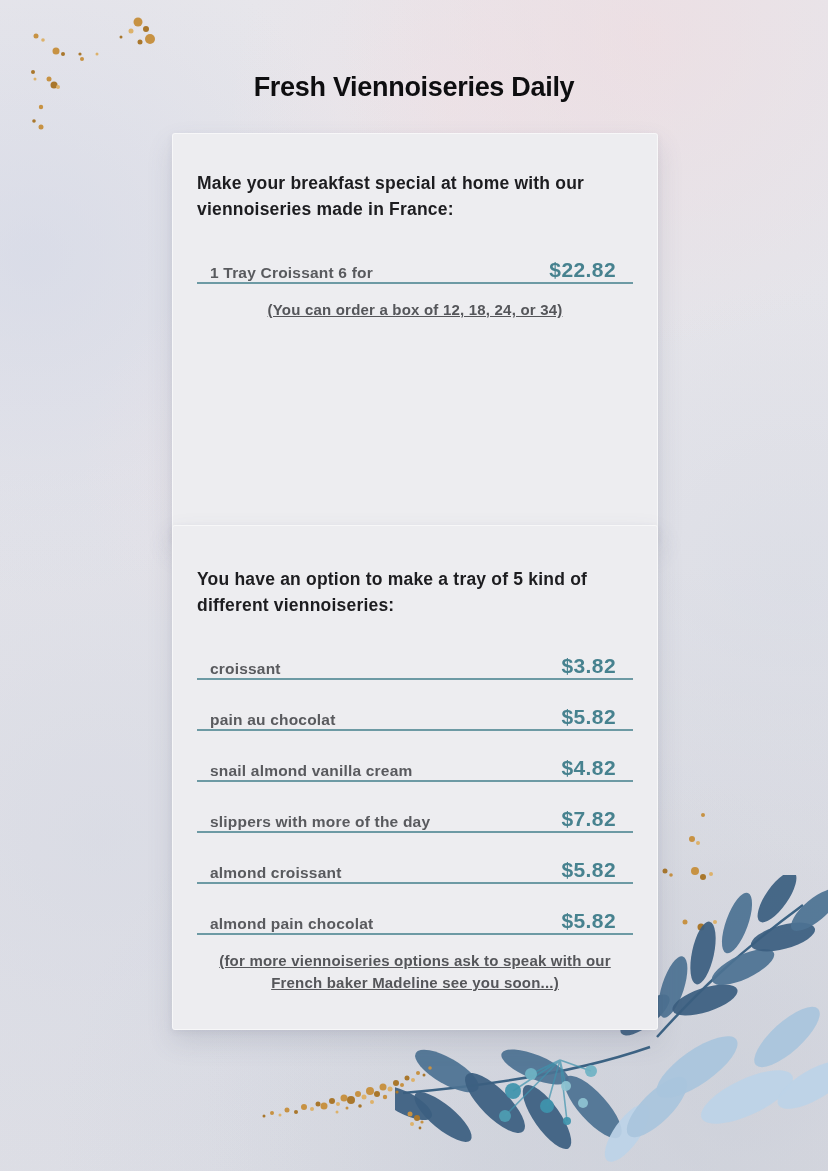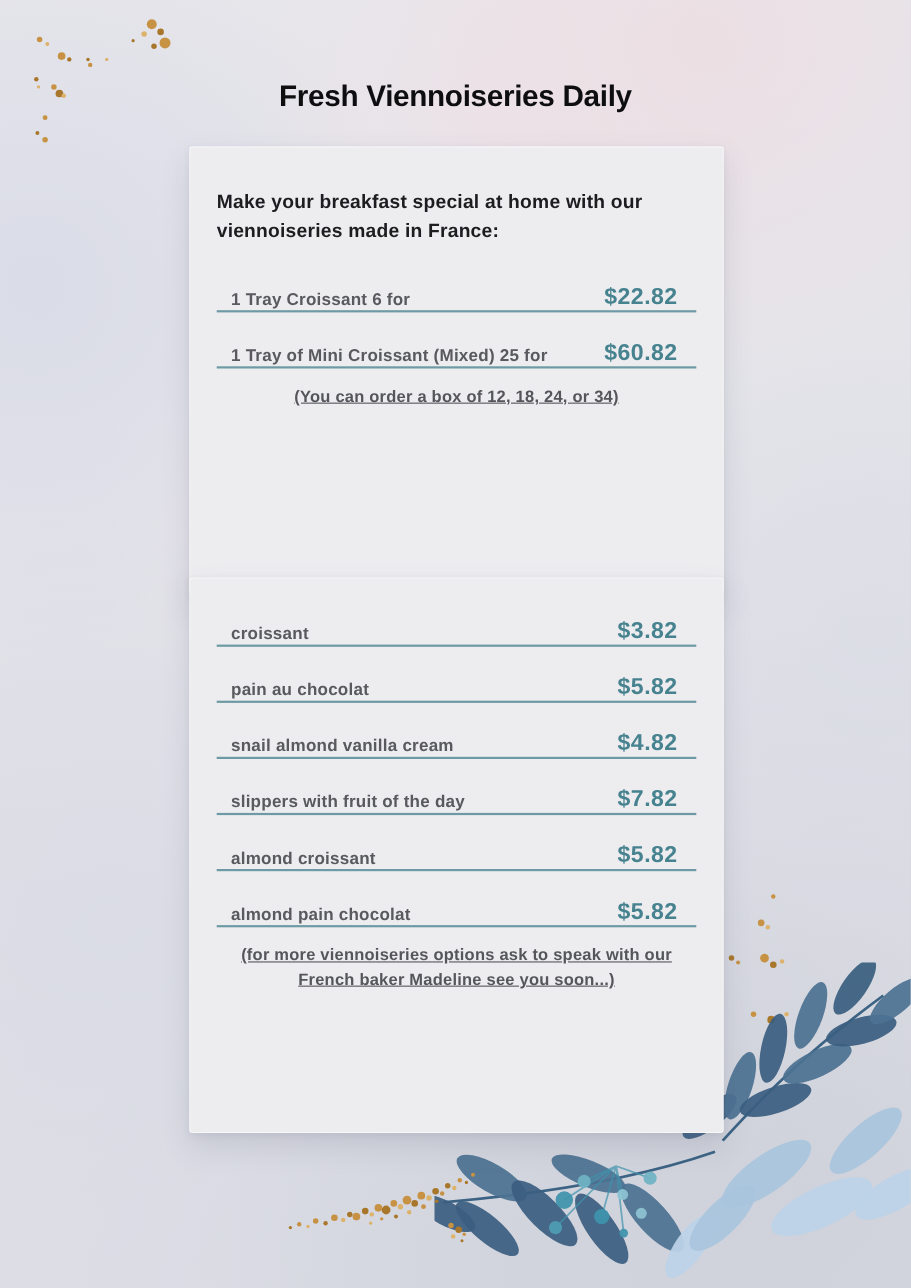--- a/index.html
+++ b/index.html
@@ -190,44 +190,42 @@
   <h1 class="page-title">Fresh Viennoiseries Daily</h1>
 
   <section class="card card-1">
     <p class="card-heading">Make your breakfast special at home with our
 viennoiseries made in France:</p>
     <div class="rows">
       <div class="row">
         <span class="label">1 Tray Croissant 6 for</span>
         <span class="price">$22.82</span>
       </div>
-      <div class="row">
-        <span class="label">1 Tray of Mini Croissant (Mixed) 25 for</span>
-        <span class="price">$60.82</span>
-      </div>
     </div>
     <p class="card-note">(You can order a box of 12, 18, 24, or 34)</p>
   </section>
 
   <section class="card card-2">
+    <p class="card-heading">You have an option to make a tray of 5 kind of
+different viennoiseries:</p>
     <div class="rows">
       <div class="row">
         <span class="label">croissant</span>
         <span class="price">$3.82</span>
       </div>
       <div class="row">
         <span class="label">pain au chocolat</span>
         <span class="price">$5.82</span>
       </div>
       <div class="row">
         <span class="label">snail almond vanilla cream</span>
         <span class="price">$4.82</span>
       </div>
       <div class="row">
-        <span class="label">slippers with fruit of the day</span>
+        <span class="label">slippers with more of the day</span>
         <span class="price">$7.82</span>
       </div>
       <div class="row">
         <span class="label">almond croissant</span>
         <span class="price">$5.82</span>
       </div>
       <div class="row">
         <span class="label">almond pain chocolat</span>
         <span class="price">$5.82</span>
       </div>

